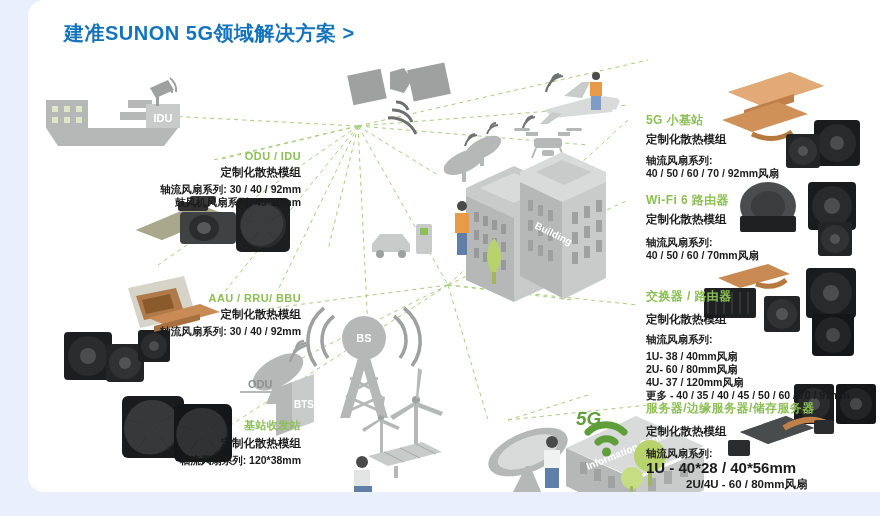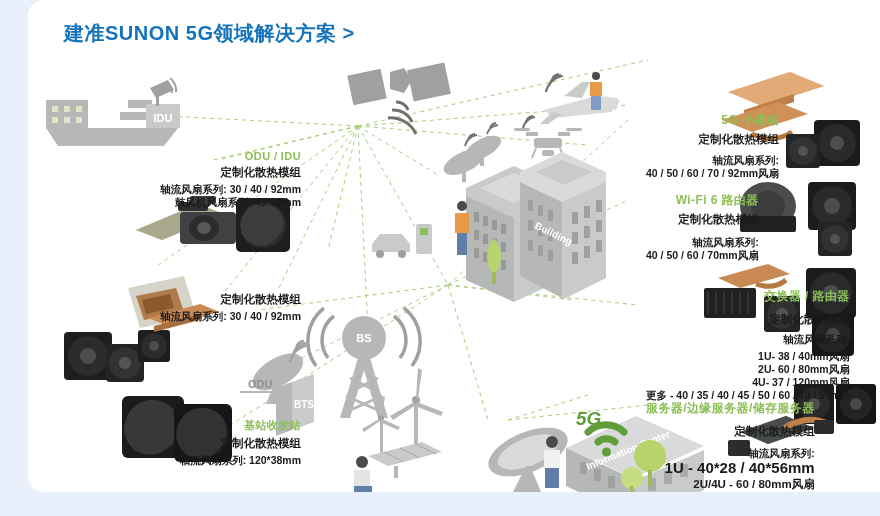--- a/index.html
+++ b/index.html
@@ -28,21 +28,21 @@
     left: 36px; top: 20px;
     font-size: 20px;
     font-weight: bold;
     color: #1273bc;
     letter-spacing: 0.5px;
     white-space: nowrap;
   }
   .scene { position: absolute; left: 0; top: 0; width: 852px; height: 492px; }
 
   
-  .lbl { position: absolute; white-space: nowrap; text-align: right; }
+  .lbl { position: absolute; white-space: nowrap; }
   .lbl .head {
     color: #8cbf55;
     font-size: 11px;
     font-weight: bold;
     letter-spacing: 0.4px;
     margin-bottom: 3px;
   }
   .lbl .sub {
     color: #1a1a1a;
     font-size: 11.5px;
@@ -512,20 +512,21 @@
     </svg>
 
     <div class="lbl ralign" style="left:58px; top:150px; width:215px;">
       <div class="head">ODU / IDU</div>
       <div class="sub">定制化散热模组</div>
       <div class="line">轴流风扇系列: 30 / 40 / 92mm</div>
       <div class="line">鼓风机风扇系列: 45*10mm</div>
     </div>
 
     <div class="lbl ralign" style="left:58px; top:292px; width:215px;">
+      <div class="head">AAU / RRU/ BBU</div>
       <div class="sub">定制化散热模组</div>
       <div class="line">轴流风扇系列: 30 / 40 / 92mm</div>
     </div>
 
     <div class="lbl ralign" style="left:58px; top:418px; width:215px;">
       <div class="head">基站收发站</div>
       <div class="sub">定制化散热模组</div>
       <div class="line">轴流风扇系列: 120*38mm</div>
     </div>
 

